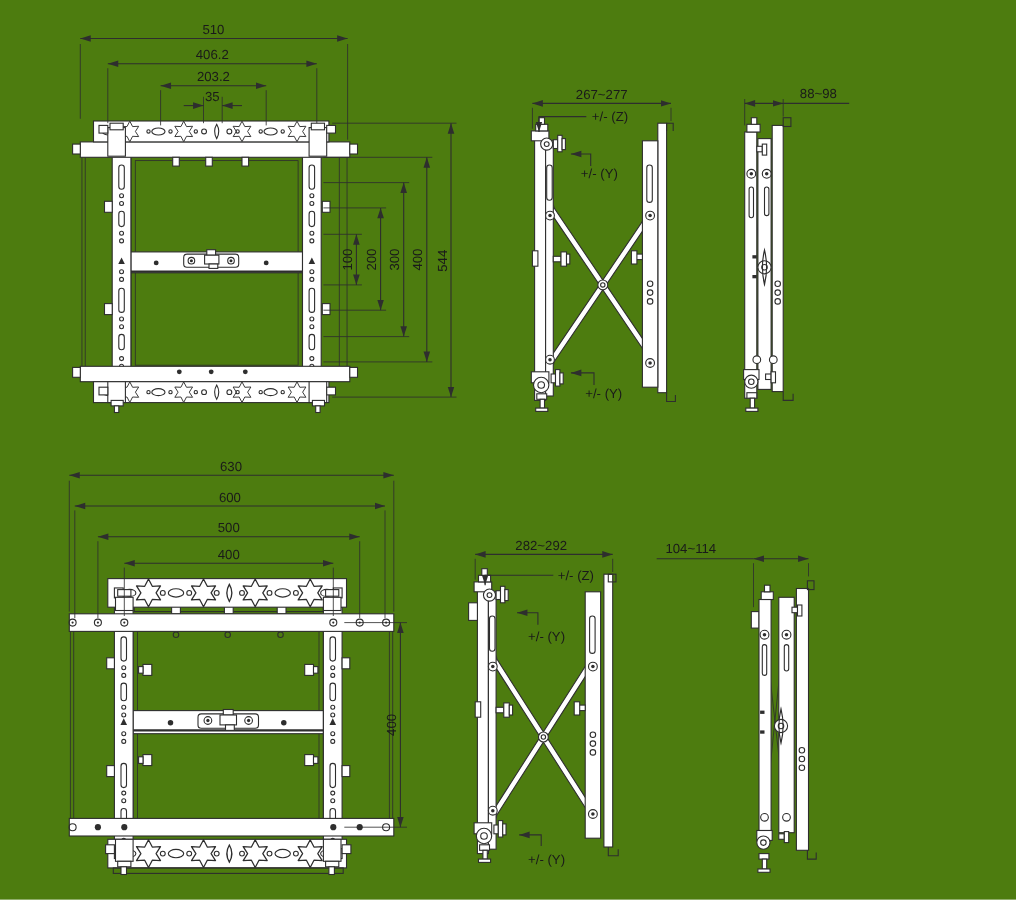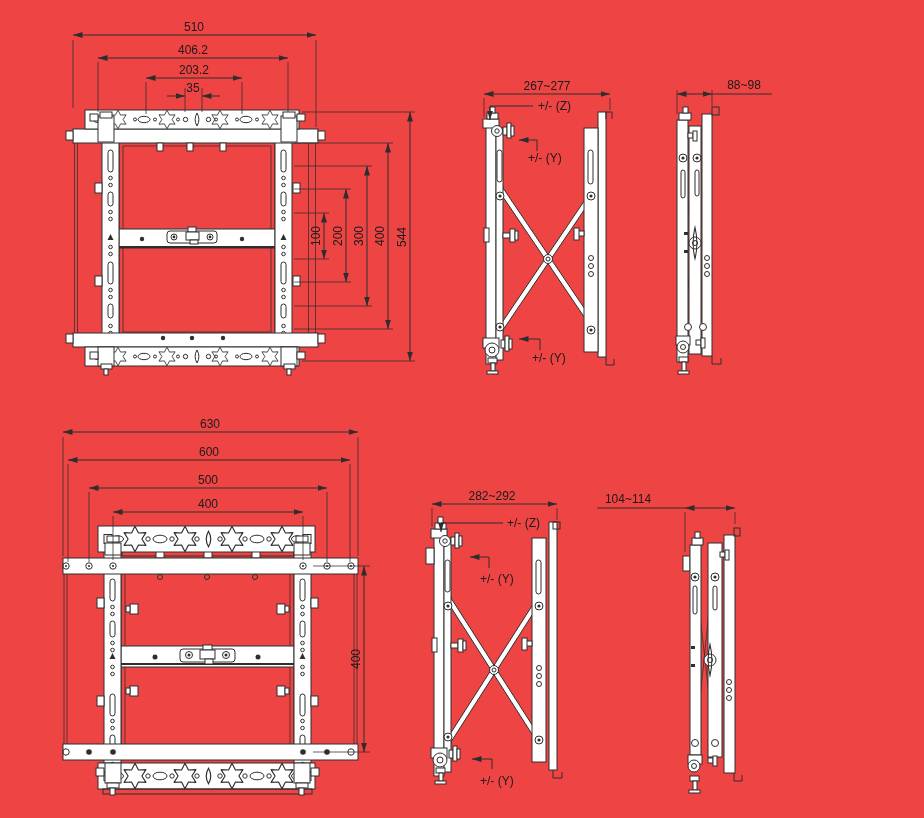--- a/index.html
+++ b/index.html
@@ -1,16 +1,16 @@
 <!DOCTYPE html>
 <html><head>
 <meta charset="utf-8">
 <style>
   html,body{margin:0;padding:0;background:#fff;}
-  .stage{width:924px;height:818px;background:#ef4444;position:relative;}
+  .stage{width:924px;height:818px;background:#4d7c0f;position:relative;}
   .s{stroke:#2e2e2e;fill:none;stroke-width:1;}
   .sw{stroke:#2e2e2e;fill:#fff;stroke-width:1;}
   .sf{fill:#2e2e2e;stroke:none;}
   .thin{stroke-width:0.75;}
   .thick{stroke-width:2;}
   .rj{stroke-linejoin:round;}
   .dim{font-family:"Liberation Sans",sans-serif;font-size:12px;fill:#1a1a1a;}
 </style>
 </head>
 <body>

